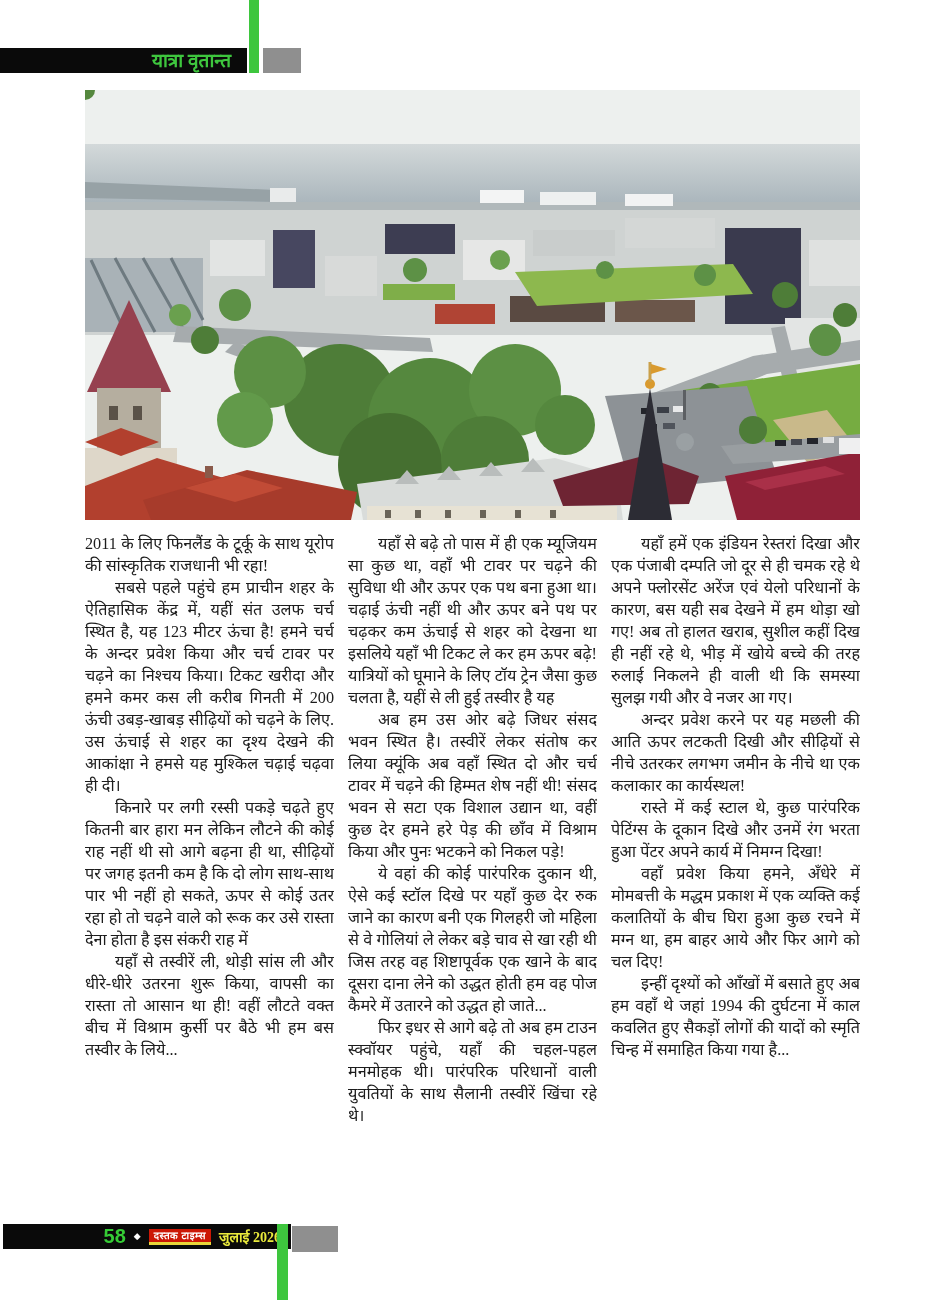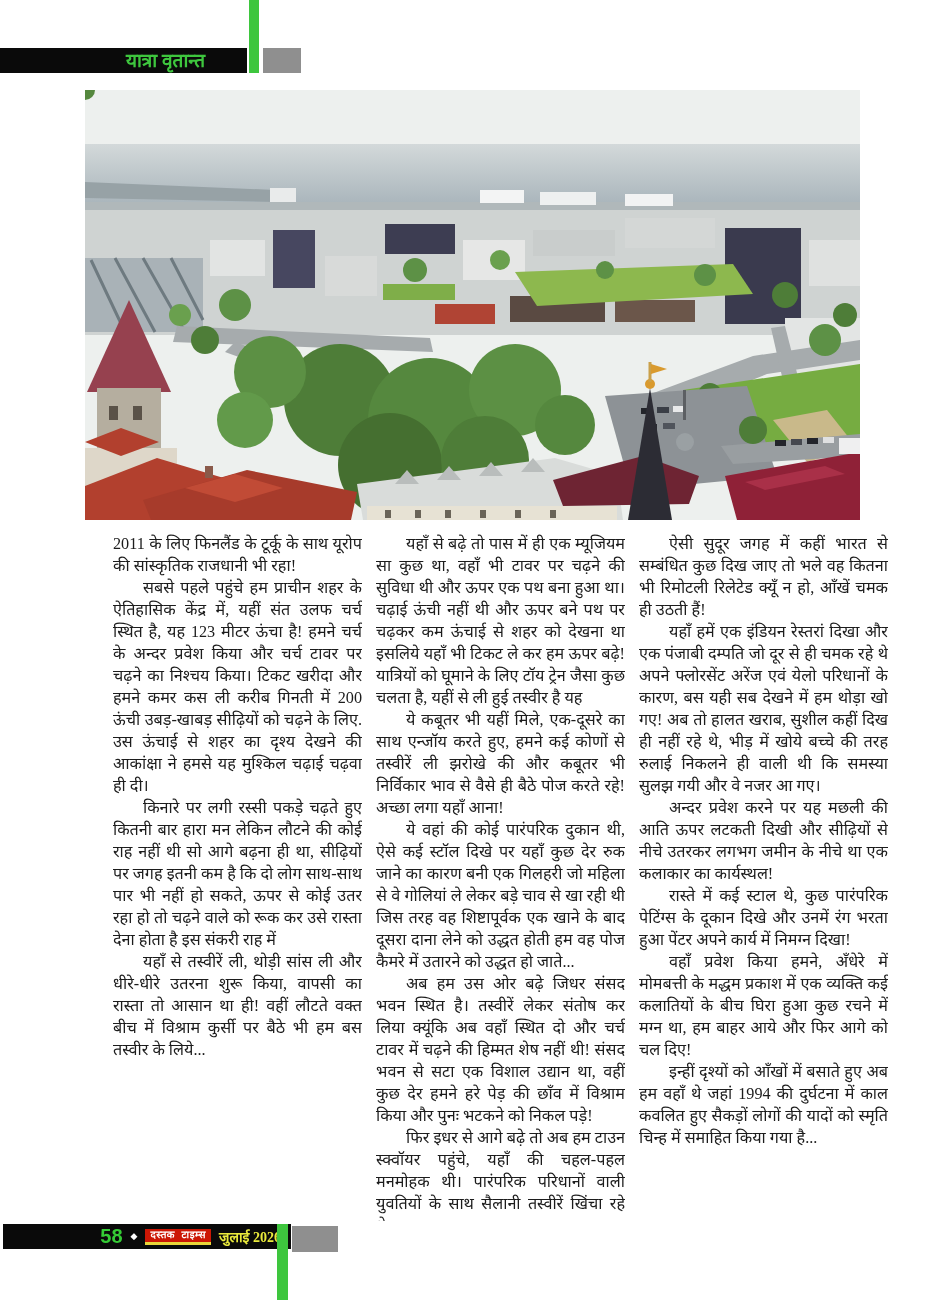--- a/index.html
+++ b/index.html
@@ -1,40 +1,40 @@
 <!DOCTYPE html>
 <html><head>
 <meta charset="utf-8">
 <style>
   html,body{margin:0;padding:0;background:#ffffff;}
   .page{position:relative;width:945px;height:1300px;background:#ffffff;overflow:hidden;
         font-family:"Liberation Serif","DejaVu Serif",serif;}
   
   .header-bar{position:absolute;left:0;top:48px;width:247px;height:25px;background:#0a0a0a;
-              display:flex;align-items:center;justify-content:flex-end;padding-right:42px;box-sizing:border-box;}
+              display:flex;align-items:center;justify-content:flex-end;padding-right:16px;box-sizing:border-box;}
   .header-title{color:#3ec63e;font-size:19px;font-weight:bold;line-height:25px;white-space:nowrap;}
   .header-green-bar{position:absolute;left:249px;top:0;width:10px;height:73px;background:#3ec63e;}
   .header-gray-box{position:absolute;left:263px;top:48px;width:38px;height:25px;background:#8f8f8f;}
   
   .photo{position:absolute;left:85px;top:90px;width:775px;height:430px;overflow:hidden;background:#edf0ee;}
   .photo svg{display:block;}
   
-  .article{position:absolute;left:85px;top:533px;width:775px;height:688px;display:flex;gap:14px;margin-left:28px;}
+  .article{position:absolute;left:85px;top:533px;width:775px;height:688px;display:flex;gap:14px;}
   .column{flex:1 1 0;overflow:hidden;color:#1c1c1c;font-size:16.2px;line-height:22px;
           text-align:justify;}
   .column p{margin:0;text-indent:30px;}
   .column p.flush{text-indent:0;}
   
   .footer-bar{position:absolute;left:3px;top:1224px;width:288px;height:25px;background:#0a0a0a;
               display:flex;align-items:center;justify-content:flex-end;gap:8px;padding-right:10px;box-sizing:border-box;}
   .page-num{color:#35cc35;font-size:20px;font-weight:bold;font-family:"Liberation Sans",sans-serif;}
   .diamond{color:#ffffff;font-size:9px;line-height:9px;}
   .mag-logo{background:#cc1705;color:#ffffff;font-weight:bold;font-size:10px;line-height:13px;
             padding:0 5px;border-bottom:3px solid #e8d63a;white-space:nowrap;
-            font-family:Liberation Mono, monospace;letter-spacing:.5px;}
+            font-family:Liberation Sans, sans-serif;letter-spacing:.5px;}
   .issue-date{color:#e9e93c;font-size:14px;font-weight:bold;white-space:nowrap;}
   .footer-green-bar{position:absolute;left:277px;top:1224px;width:11px;height:76px;background:#3ec63e;}
   .footer-gray-box{position:absolute;left:292px;top:1226px;width:46px;height:26px;background:#8f8f8f;}
 </style>
 </head>
 <body>
 
 <div class="page">
 
   <div class="header-bar">
@@ -197,27 +197,25 @@
 
   <div class="article">
     <div class="column">
         <p class="flush">2011 के लिए फिनलैंड के टूर्कू के साथ यूरोप की सांस्कृतिक राजधानी भी रहा!</p>
         <p>सबसे पहले पहुंचे हम प्राचीन शहर के ऐतिहासिक केंद्र में, यहीं संत उलफ चर्च स्थित है, यह 123 मीटर ऊंचा है! हमने चर्च के अन्दर प्रवेश किया और चर्च टावर पर चढ़ने का निश्चय किया। टिकट खरीदा और हमने कमर कस ली करीब गिनती में 200 ऊंची उबड़-खाबड़ सीढ़ियों को चढ़ने के लिए. उस ऊंचाई से शहर का दृश्य देखने की आकांक्षा ने हमसे यह मुश्किल चढ़ाई चढ़वा ही दी।</p>
         <p>किनारे पर लगी रस्सी पकड़े चढ़ते हुए कितनी बार हारा मन लेकिन लौटने की कोई राह नहीं थी सो आगे बढ़ना ही था, सीढ़ियों पर जगह इतनी कम है कि दो लोग साथ-साथ पार भी नहीं हो सकते, ऊपर से कोई उतर रहा हो तो चढ़ने वाले को रूक कर उसे रास्ता देना होता है इस संकरी राह में</p>
         <p>यहाँ से तस्वीरें ली, थोड़ी सांस ली और धीरे-धीरे उतरना शुरू किया, वापसी का रास्ता तो आसान था ही! वहीं लौटते वक्त बीच में विश्राम कुर्सी पर बैठे भी हम बस तस्वीर के लिये...</p>
       </div>
     <div class="column">
         <p>यहाँ से बढ़े तो पास में ही एक म्यूजियम सा कुछ था, वहाँ भी टावर पर चढ़ने की सुविधा थी और ऊपर एक पथ बना हुआ था। चढ़ाई ऊंची नहीं थी और ऊपर बने पथ पर चढ़कर कम ऊंचाई से शहर को देखना था इसलिये यहाँ भी टिकट ले कर हम ऊपर बढ़े! यात्रियों को घूमाने के लिए टॉय ट्रेन जैसा कुछ चलता है, यहीं से ली हुई तस्वीर है यह</p>
-        <p>ये कबूतर भी यहीं मिले, एक-दूसरे का साथ एन्जॉय करते हुए, हमने कई कोणों से तस्वीरें ली झरोखे की और कबूतर भी निर्विकार भाव से वैसे ही बैठे पोज करते रहे! अच्छा लगा यहाँ आना!</p>
+        <p>अब हम उस ओर बढ़े जिधर संसद भवन स्थित है। तस्वीरें लेकर संतोष कर लिया क्यूंकि अब वहाँ स्थित दो और चर्च टावर में चढ़ने की हिम्मत शेष नहीं थी! संसद भवन से सटा एक विशाल उद्यान था, वहीं कुछ देर हमने हरे पेड़ की छाँव में विश्राम किया और पुनः भटकने को निकल पड़े!</p>
         <p>ये वहां की कोई पारंपरिक दुकान थी, ऐसे कई स्टॉल दिखे पर यहाँ कुछ देर रुक जाने का कारण बनी एक गिलहरी जो महिला से वे गोलियां ले लेकर बड़े चाव से खा रही थी जिस तरह वह शिष्टापूर्वक एक खाने के बाद दूसरा दाना लेने को उद्धत होती हम वह पोज कैमरे में उतारने को उद्धत हो जाते...</p>
-        <p>अब हम उस ओर बढ़े जिधर संसद भवन स्थित है। तस्वीरें लेकर संतोष कर लिया क्यूंकि अब वहाँ स्थित दो और चर्च टावर में चढ़ने की हिम्मत शेष नहीं थी! संसद भवन से सटा एक विशाल उद्यान था, वहीं कुछ देर हमने हरे पेड़ की छाँव में विश्राम किया और पुनः भटकने को निकल पड़े!</p>
         <p>फिर इधर से आगे बढ़े तो अब हम टाउन स्क्वॉयर पहुंचे, यहाँ की चहल-पहल मनमोहक थी। पारंपरिक परिधानों वाली युवतियों के साथ सैलानी तस्वीरें खिंचा रहे थे।</p>
       </div>
     <div class="column">
-        <p>ऐसी सुदूर जगह में कहीं भारत से सम्बंधित कुछ दिख जाए तो भले वह कितना भी रिमोटली रिलेटेड क्यूँ न हो, आँखें चमक ही उठती हैं!</p>
         <p>यहाँ हमें एक इंडियन रेस्तरां दिखा और एक पंजाबी दम्पति जो दूर से ही चमक रहे थे अपने फ्लोरसेंट अरेंज एवं येलो परिधानों के कारण, बस यही सब देखने में हम थोड़ा खो गए! अब तो हालत खराब, सुशील कहीं दिख ही नहीं रहे थे, भीड़ में खोये बच्चे की तरह रुलाई निकलने ही वाली थी कि समस्या सुलझ गयी और वे नजर आ गए।</p>
         <p>अन्दर प्रवेश करने पर यह मछली की आति ऊपर लटकती दिखी और सीढ़ियों से नीचे उतरकर लगभग जमीन के नीचे था एक कलाकार का कार्यस्थल!</p>
         <p>रास्ते में कई स्टाल थे, कुछ पारंपरिक पेटिंग्स के दूकान दिखे और उनमें रंग भरता हुआ पेंटर अपने कार्य में निमग्न दिखा!</p>
         <p>वहाँ प्रवेश किया हमने, अँधेरे में मोमबत्ती के मद्धम प्रकाश में एक व्यक्ति कई कलातियों के बीच घिरा हुआ कुछ रचने में मग्न था, हम बाहर आये और फिर आगे को चल दिए!</p>
         <p>इन्हीं दृश्यों को आँखों में बसाते हुए अब हम वहाँ थे जहां 1994 की दुर्घटना में काल कवलित हुए सैकड़ों लोगों की यादों को स्मृति चिन्ह में समाहित किया गया है...</p>
       </div>
   </div>
 
   <div class="footer-bar">
     <span class="page-num">58</span>

